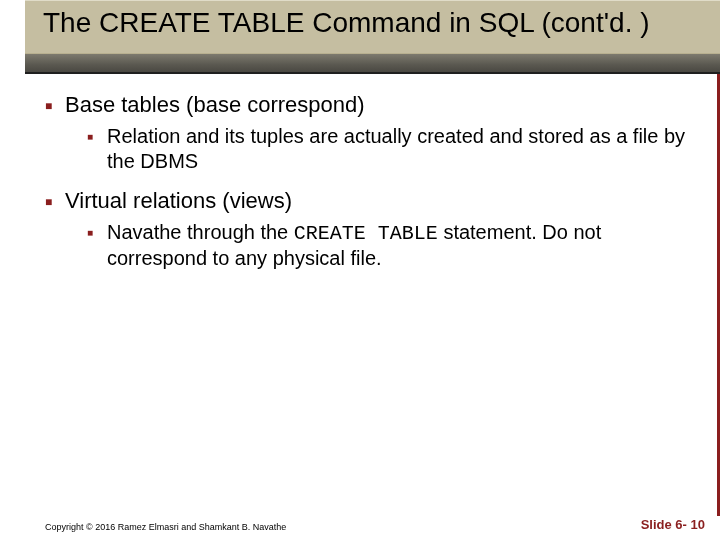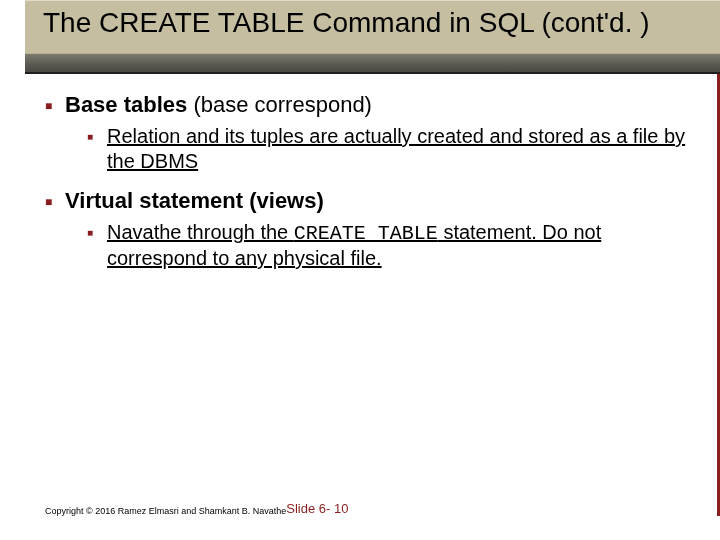--- a/index.html
+++ b/index.html
@@ -58,49 +58,49 @@
     font-size: 22px;
     font-weight: 400;
   }
   .l1 .bullet {
     flex: 0 0 20px;
     font-size: 12px;
     color: #8a1e1e;
     padding-top: 7px;
   }
   .l1 .txt { flex: 1; }
-  .l1 .txt b { font-weight: 700; }
+  .l1 .txt b { font-weight: 400; }
   .l2 {
     display: flex;
     margin: 2px 0 14px 42px;
     font-size: 20px;
     line-height: 1.25;
   }
   .l2 .bullet {
     flex: 0 0 20px;
     font-size: 10px;
     color: #8a1e1e;
     padding-top: 7px;
   }
-  .l2 .txt { flex: 1; text-decoration: underline; }
+  .l2 .txt { flex: 1; }
   .mono { font-family: "Courier New", Courier, monospace; }
   .footer {
     position: absolute;
-    bottom: 24px;
+    bottom: 8px;
     left: 20px;
     right: 40px;
     display: flex;
-    justify-content: flex-start;
+    justify-content: space-between;
     align-items: flex-end;
     font-size: 9px;
   }
   .footer .copyright { color: #000; }
   .footer .slidenum {
     color: #8a1e1e;
-    font-weight: 400;
+    font-weight: 700;
     font-size: 13px;
   }
 </style>
 </head>
 <body>
 
 <div class="slide">
 
   <div class="title-region">
     <div class="title-text">The CREATE TABLE Command in SQL (cont'd. )</div>
@@ -118,21 +118,21 @@
         </span>
       </div>
       <div class="l2">
         <span class="bullet">■</span>
         <span class="txt">Relation and its tuples are actually created and stored as a file by the DBMS</span>
       </div>
 
       <div class="l1">
         <span class="bullet">■</span>
         <span class="txt">
-          <b>Virtual statement (views)</b>
+          <b>Virtual relations (views)</b>
         </span>
       </div>
       <div class="l2">
         <span class="bullet">■</span>
         <span class="txt">
           <span>Navathe through the </span><span class="mono">CREATE TABLE</span><span> statement. Do not correspond to any physical file.</span>
         </span>
       </div>
 
     </div>

